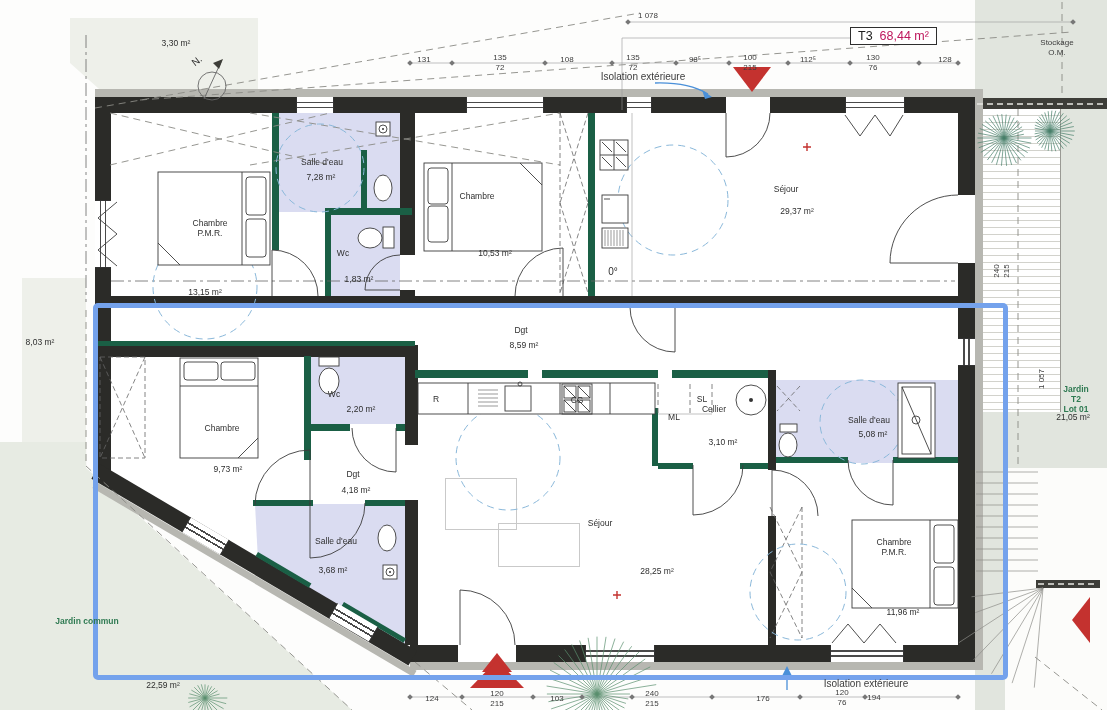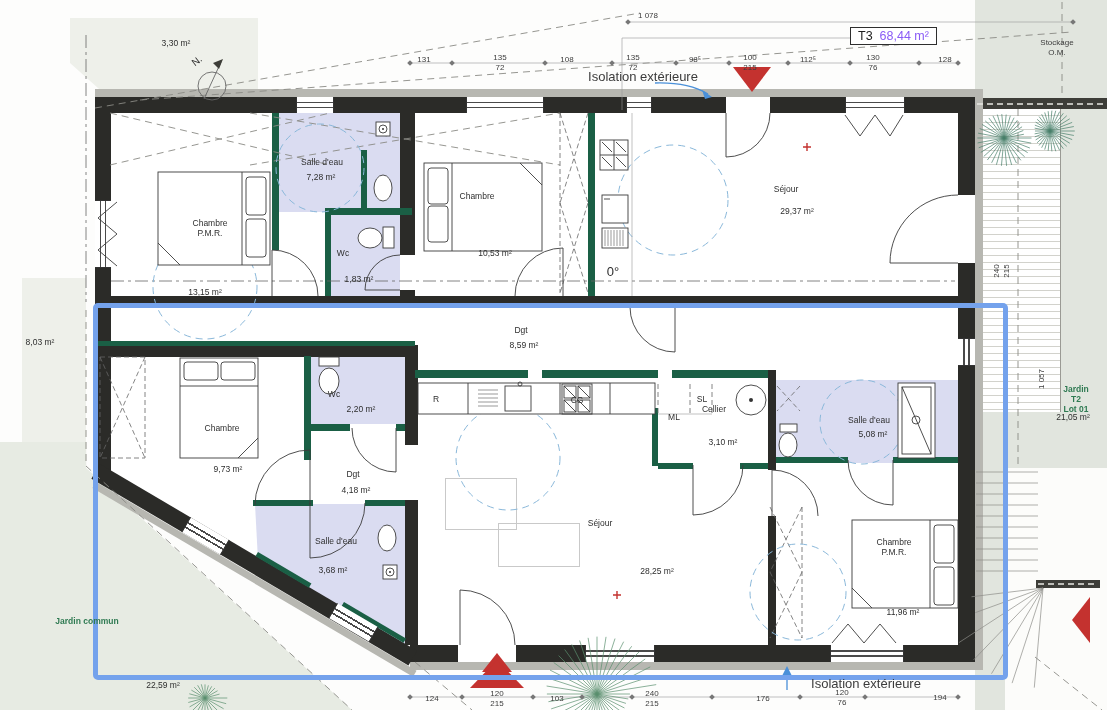--- a/index.html
+++ b/index.html
@@ -8,26 +8,26 @@
   .wall{position:absolute;background:#2b2b28}
   .gray{position:absolute;background:#b7b7b1}
   .gw{position:absolute;background:#1a5f45}
   .lav{position:absolute;background:#dadcf1}
   .winh{position:absolute;background:linear-gradient(180deg,#fff 0 30%,#4a4a4a 30% 40%,#fff 40% 60%,#4a4a4a 60% 70%,#fff 70% 100%);border-left:1px solid #333;border-right:1px solid #333}
   .winv{position:absolute;background:linear-gradient(90deg,#fff 0 30%,#4a4a4a 30% 40%,#fff 40% 60%,#4a4a4a 60% 70%,#fff 70% 100%);border-top:1px solid #333;border-bottom:1px solid #333}
   .door{position:absolute;background:#fff}
   .sketch{position:absolute;border:1px solid #c9c9c9}
   .lbl{position:absolute;transform:translate(-50%,-50%);font-size:8.5px;line-height:1.2;color:#2e2e2e;text-align:center;white-space:pre-line;z-index:30}
   .dim{font-size:8px;color:#3c3c3c}
-  .tiny{font-size:13px}
+  .tiny{font-size:10px}
   .rot{transform:translate(-50%,-50%) rotate(-90deg)}
   .grn{color:#2f7a52;font-weight:bold}
   #outline{position:absolute;left:93px;top:303px;width:905px;height:367px;border:5px solid #74a2ec;border-radius:5px;z-index:25}
   #titlebox{position:absolute;left:850px;top:27px;border:1.2px solid #2e2e2e;background:#fff;padding:1px 7px;font-size:12.5px;display:flex;gap:7px;z-index:35;color:#1c1c1c}
-  #titlebox .red{color:#8b5cf6}
+  #titlebox .red{color:#be185d}
   #wm{position:absolute;left:8px;top:22px;font-size:19px;font-weight:bold;color:rgba(125,140,128,.5);letter-spacing:1px;z-index:40}
   #deco{position:absolute;left:0;top:0;z-index:20}
   #deco line,#deco path,#deco rect,#deco ellipse,#deco circle,#deco polyline{stroke:#3b3b3b;stroke-width:.9;fill:none}
   #deco .f{fill:#fff}
   #deco .dash{stroke:#8a8a85;stroke-width:.9;stroke-dasharray:7 5}
   #deco .dash2{stroke:#666;stroke-width:.8;stroke-dasharray:5 3}
   #deco .dashdot{stroke:#666;stroke-width:.8;stroke-dasharray:13 4 3 4}
   #deco .pmr{stroke:#8ab8da;stroke-dasharray:7 5;stroke-width:1}
   #deco .grayl{stroke:#999;stroke-width:.6}
   #deco .wdash{stroke:#e8e8e2;stroke-width:1.4;stroke-dasharray:6 4}
@@ -553,21 +553,21 @@
   <div class="lbl dim tiny" style="left:866px;top:684px">Isolation extérieure</div>
   <div class="lbl dim" style="left:432px;top:699px">124</div>
   <div class="lbl dim" style="left:497px;top:699px">120
 215</div>
   <div class="lbl dim" style="left:557px;top:699px">103</div>
   <div class="lbl dim" style="left:652px;top:699px">240
 215</div>
   <div class="lbl dim" style="left:763px;top:699px">176</div>
   <div class="lbl dim" style="left:842px;top:698px">120
 76</div>
-  <div class="lbl dim" style="left:940px;top:698px">194</div>
+  <div class="lbl dim" style="left:874px;top:698px">194</div>
 
   <div id="outline"></div>
 
   <div id="titlebox">
     <span>T3</span>
     <span class="red">68,44 m²</span>
   </div>
 
 </div>
 

